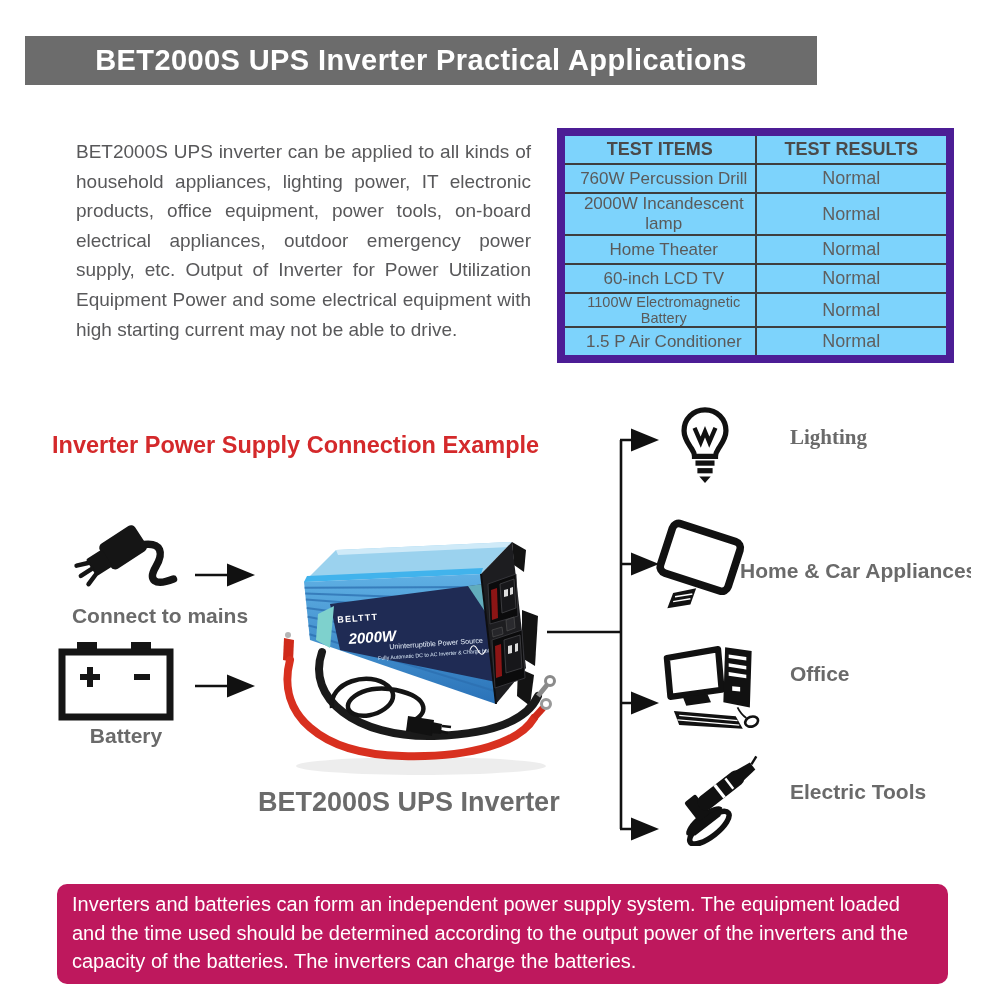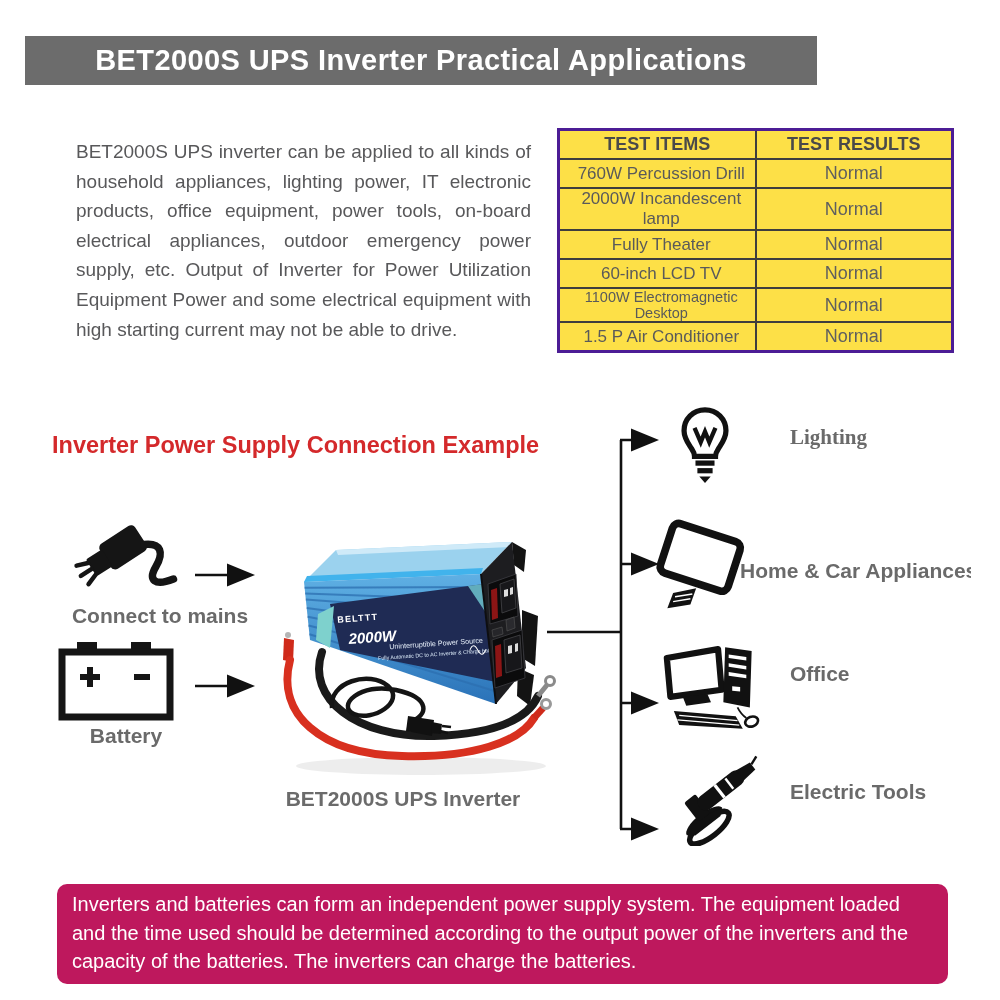--- a/index.html
+++ b/index.html
@@ -7,21 +7,21 @@
         font-family:"Liberation Sans", sans-serif;}
   
   .banner{position:absolute;left:25px;top:36px;width:792px;height:49px;background:#6c6c6c;
           display:flex;align-items:center;justify-content:center;}
   .banner span{color:#ffffff;font-size:29px;font-weight:700;letter-spacing:.4px;white-space:nowrap;}
   
   .intro{position:absolute;left:60px;top:121px;width:455px;margin:16px;
          font-size:19px;line-height:29.6px;color:#58585a;text-align:justify;}
   
   .test-table{position:absolute;left:557px;top:128px;width:397px;border-collapse:collapse;
-              background:#fde047;border:3px solid #4c1d95;table-layout:fixed;}
+              background:#7dd3fc;border:8px solid #4c1d95;table-layout:fixed;}
   .test-table th,.test-table td{border:2px solid #3e3e3e;height:27px;padding:0;}
   .test-table th{font-size:18px;font-weight:700;color:#4a4a4a;text-align:center;}
   .test-table td.item{font-size:17px;color:#5a5a5a;text-align:center;padding-left:8px;width:243px;}
   .test-table td.result{font-size:18px;color:#5f5f5f;text-align:center;width:148px;}
   .test-table tbody tr:nth-child(5) td.item{font-size:14.5px;}
   
   .diagram-title{position:absolute;left:40px;top:420px;margin:12px;font-size:23.5px;font-weight:700;
                  color:#d4292b;white-space:nowrap;}
   
   .glabel{position:absolute;font-weight:700;color:#6a6a6a;font-size:21px;white-space:nowrap;}
@@ -54,29 +54,29 @@
     <tbody>
       <tr>
           <td class="item">760W Percussion Drill</td>
           <td class="result">Normal</td>
         </tr>
       <tr>
           <td class="item">2000W Incandescent lamp</td>
           <td class="result">Normal</td>
         </tr>
       <tr>
-          <td class="item">Fully Theater</td>
+          <td class="item">Home Theater</td>
           <td class="result">Normal</td>
         </tr>
       <tr>
           <td class="item">60-inch LCD TV</td>
           <td class="result">Normal</td>
         </tr>
       <tr>
-          <td class="item">1100W Electromagnetic Desktop</td>
+          <td class="item">1100W Electromagnetic Battery</td>
           <td class="result">Normal</td>
         </tr>
       <tr>
           <td class="item">1.5 P Air Conditioner</td>
           <td class="result">Normal</td>
         </tr>
     </tbody>
   </table>
 
   <h2 class="diagram-title">Inverter Power Supply Connection Example</h2>
@@ -180,21 +180,21 @@
       <path d="M14,142 C0,196 44,236 126,238 C196,240 244,224 258,200" stroke="#d8301f" stroke-width="8" fill="none" stroke-linecap="round"></path>
       <line x1="258" y1="200" x2="267" y2="190" stroke="#cf2a1a" stroke-width="7"></line>
       <circle cx="270" cy="186" r="4.5" fill="#fff" stroke="#999" stroke-width="3"></circle>
       <path d="M56,190 C52,164 94,152 112,168 C130,184 96,204 78,196 C60,188 84,164 120,172 C156,180 152,198 134,204" stroke="#141414" stroke-width="4.5" fill="none"></path>
       <polygon points="132,198 158,202 156,218 130,213" fill="#111"></polygon>
       <polygon points="156,204 166,206 165,216 155,215" fill="#111"></polygon>
       <line x1="166" y1="208" x2="175" y2="209" stroke="#111" stroke-width="2.5"></line>
       <line x1="164" y1="213" x2="172" y2="215" stroke="#111" stroke-width="2.5"></line>
     </g>
   </svg>
-  <div class="glabel center" style="left:258px;top:787px;width:290px;font-size:21px;color:#6b6b6b;">BET2000S UPS Inverter</div>
+  <div class="glabel center" style="left:258px;top:787px;width:290px;font-size:27px;color:#6b6b6b;">BET2000S UPS Inverter</div>
 
   <svg class="abs" style="left:676px;top:405px;" width="58" height="80" viewBox="0 0 60 84">
     <g>
       <path d="M30,5 C42.5,5 52,14.5 52,27 C52,35 47.5,40.5 44,46 C42,49 41,51 41,54 L19,54 C19,51 18,49 16,46 C12.5,40.5 8,35 8,27 C8,14.5 17.5,5 30,5 Z" fill="none" stroke="#111" stroke-width="5.5"></path>
       <polyline points="19,24 25.5,39 30,28 34.5,39 41,24" fill="none" stroke="#111" stroke-width="4.5"></polyline>
       <line x1="20" y1="61" x2="40" y2="61" stroke="#111" stroke-width="5.5"></line>
       <line x1="22" y1="69" x2="38" y2="69" stroke="#111" stroke-width="5.5"></line>
       <path d="M24,75 L36,75 L30,82 Z" fill="#111"></path>
     </g>
   </svg>

